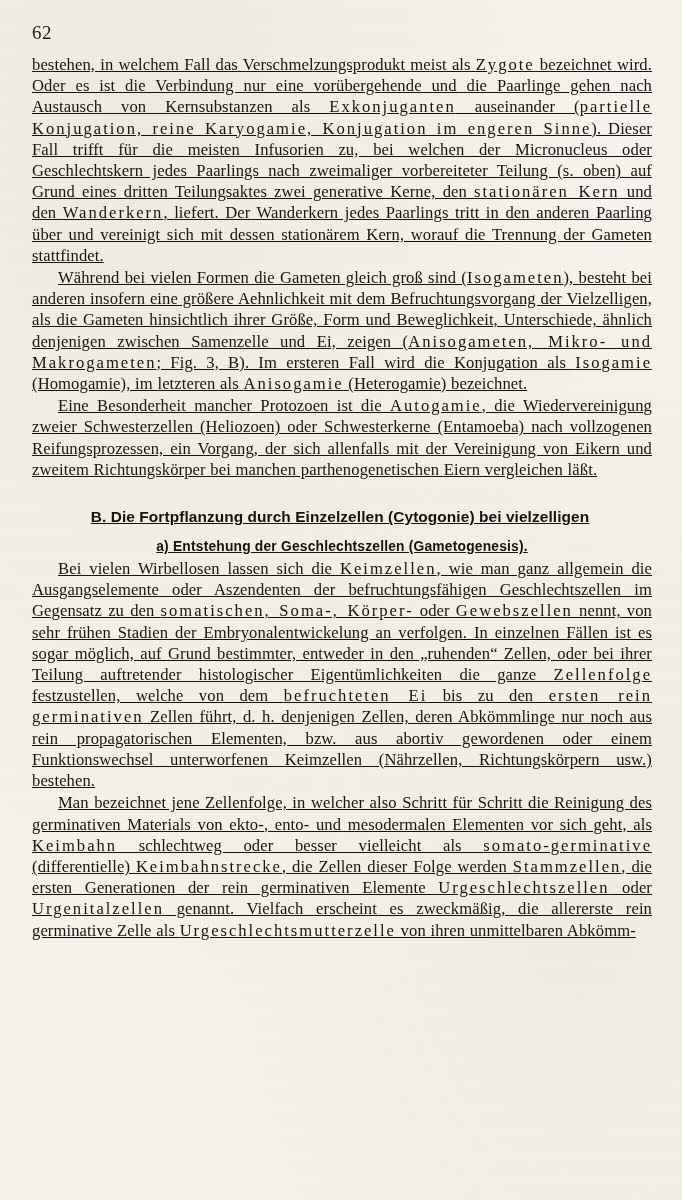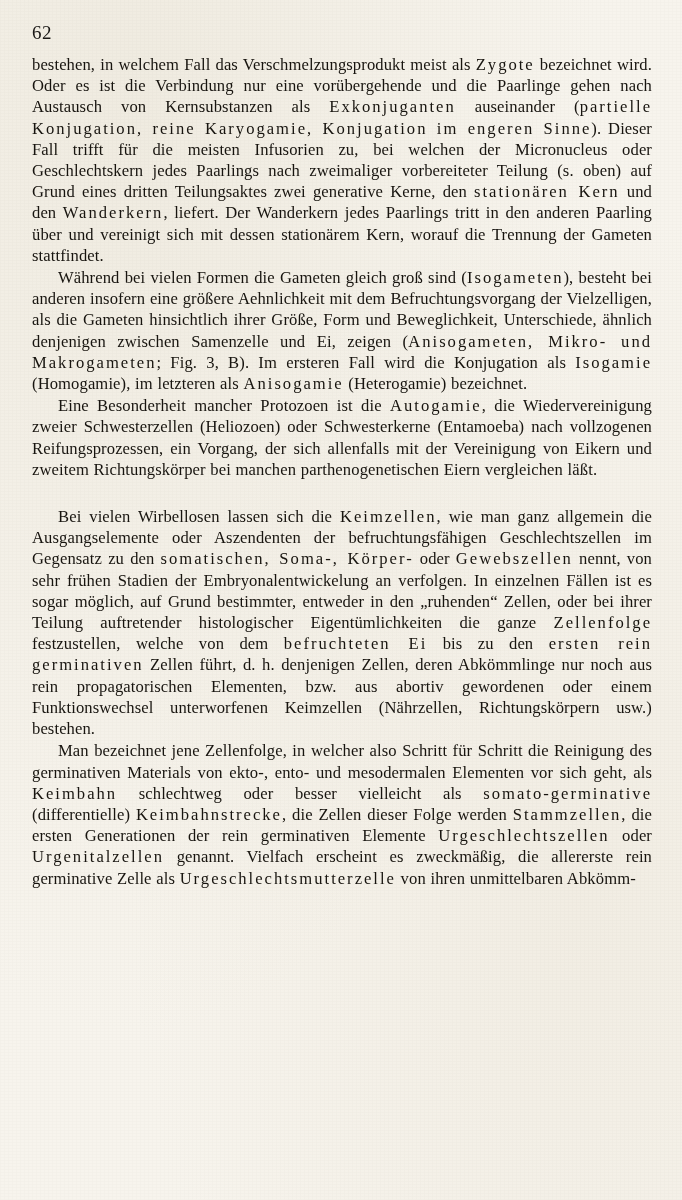--- a/index.html
+++ b/index.html
@@ -48,20 +48,21 @@
     letter-spacing: 1.1px;
     color: #1a1816;
   }
   .running-title .small-caps {
     font-size: 13px;
     letter-spacing: 1.3px;
   }
   .body-col {
     margin: 0 40px 0 22px;
     width: 620px;
+    text-decoration: underline;
   }
   p.para {
     margin: 0 0 1px 0;
     font-size: 16.6px;
     line-height: 21.2px;
     text-align: justify;
     text-justify: inter-word;
     letter-spacing: 0.1px;
     word-spacing: 0.4px;
     color: #17140f;
@@ -115,22 +116,24 @@
   </div>
 
   <div class="body-col">
     <div id="paras-top">
         <p class="para"><span>bestehen, in welchem Fall das Verschmelzungsprodukt meist als </span><span class="spaced">Zygote</span><span> bezeichnet wird. Oder es ist die Verbindung nur eine vorübergehende und die Paarlinge gehen nach Austausch von Kernsubstanzen als </span><span class="spaced">Exkonjuganten</span><span> auseinander (</span><span class="spaced">partielle Konjugation, reine Karyogamie, Konjugation im engeren Sinne</span><span>). Dieser Fall trifft für die meisten Infusorien zu, bei welchen der Micronucleus oder Geschlechtskern jedes Paarlings nach zweimaliger vorbereiteter Teilung (s. oben) auf Grund eines dritten Teilungsaktes zwei generative Kerne, den </span><span class="spaced">stationären Kern</span><span> und den </span><span class="spaced">Wanderkern</span><span>, liefert. Der Wanderkern jedes Paarlings tritt in den anderen Paarling über und vereinigt sich mit dessen stationärem Kern, worauf die Trennung der Gameten stattfindet.</span></p>
         <p class="para indent"><span>Während bei vielen Formen die Gameten gleich groß sind (</span><span class="spaced">Isogameten</span><span>), besteht bei anderen insofern eine größere Aehnlichkeit mit dem Befruchtungsvorgang der Vielzelligen, als die Gameten hinsichtlich ihrer Größe, Form und Beweglichkeit, Unterschiede, ähnlich denjenigen zwischen Samenzelle und Ei, zeigen (</span><span class="spaced">Anisogameten, Mikro- und Makrogameten</span><span>; Fig. 3, B). Im ersteren Fall wird die Konjugation als </span><span class="spaced">Isogamie</span><span> (Homogamie), im letzteren als </span><span class="spaced">Anisogamie</span><span> (Heterogamie) bezeichnet.</span></p>
         <p class="para indent"><span>Eine Besonderheit mancher Protozoen ist die </span><span class="spaced">Autogamie</span><span>, die Wiedervereinigung zweier Schwesterzellen (Heliozoen) oder Schwesterkerne (Entamoeba) nach vollzogenen Reifungsprozessen, ein Vorgang, der sich allenfalls mit der Vereinigung von Eikern und zweitem Richtungskörper bei manchen parthenogenetischen Eiern vergleichen läßt.</span></p>
       </div>
 
     <div class="section-b">
+      <span class="blk">B. Die Fortpflanzung durch Einzelzellen (Cytogonie) bei vielzelligen</span>
     </div>
 
+    <div class="subsection-a">a) Entstehung der Geschlechtszellen (Gametogenesis).</div>
 
     <div id="paras-bottom">
         <p class="para indent"><span>Bei vielen Wirbellosen lassen sich die </span><span class="spaced">Keimzellen</span><span>, wie man ganz allgemein die Ausgangselemente oder Aszendenten der befruchtungsfähigen Geschlechtszellen im Gegensatz zu den </span><span class="spaced">somatischen, Soma-, Körper-</span><span> oder </span><span class="spaced">Gewebszellen</span><span> nennt, von sehr frühen Stadien der Embryonalentwickelung an verfolgen. In einzelnen Fällen ist es sogar möglich, auf Grund bestimmter, entweder in den „ruhenden“ Zellen, oder bei ihrer Teilung auftretender histologischer Eigentümlichkeiten die ganze </span><span class="spaced">Zellenfolge</span><span> festzustellen, welche von dem </span><span class="spaced">befruchteten Ei</span><span> bis zu den </span><span class="spaced">ersten rein germinativen</span><span> Zellen führt, d. h. denjenigen Zellen, deren Abkömmlinge nur noch aus rein propagatorischen Elementen, bzw. aus abortiv gewordenen oder einem Funktionswechsel unterworfenen Keimzellen (Nährzellen, Richtungskörpern usw.) bestehen.</span></p>
         <p class="para indent"><span>Man bezeichnet jene Zellenfolge, in welcher also Schritt für Schritt die Reinigung des germinativen Materials von ekto-, ento- und mesodermalen Elementen vor sich geht, als </span><span class="spaced">Keimbahn</span><span> schlechtweg oder besser vielleicht als </span><span class="spaced">somato-germinative</span><span> (differentielle) </span><span class="spaced">Keimbahnstrecke</span><span>, die Zellen dieser Folge werden </span><span class="spaced">Stammzellen</span><span>, die ersten Generationen der rein germinativen Elemente </span><span class="spaced">Urgeschlechtszellen</span><span> oder </span><span class="spaced">Urgenitalzellen</span><span> genannt. Vielfach erscheint es zweckmäßig, die allererste rein germinative Zelle als </span><span class="spaced">Urgeschlechtsmutterzelle</span><span> von ihren unmittelbaren Abkömm-</span></p>
       </div>
   </div>
 
   <div class="noise"></div>
 </div>
 

